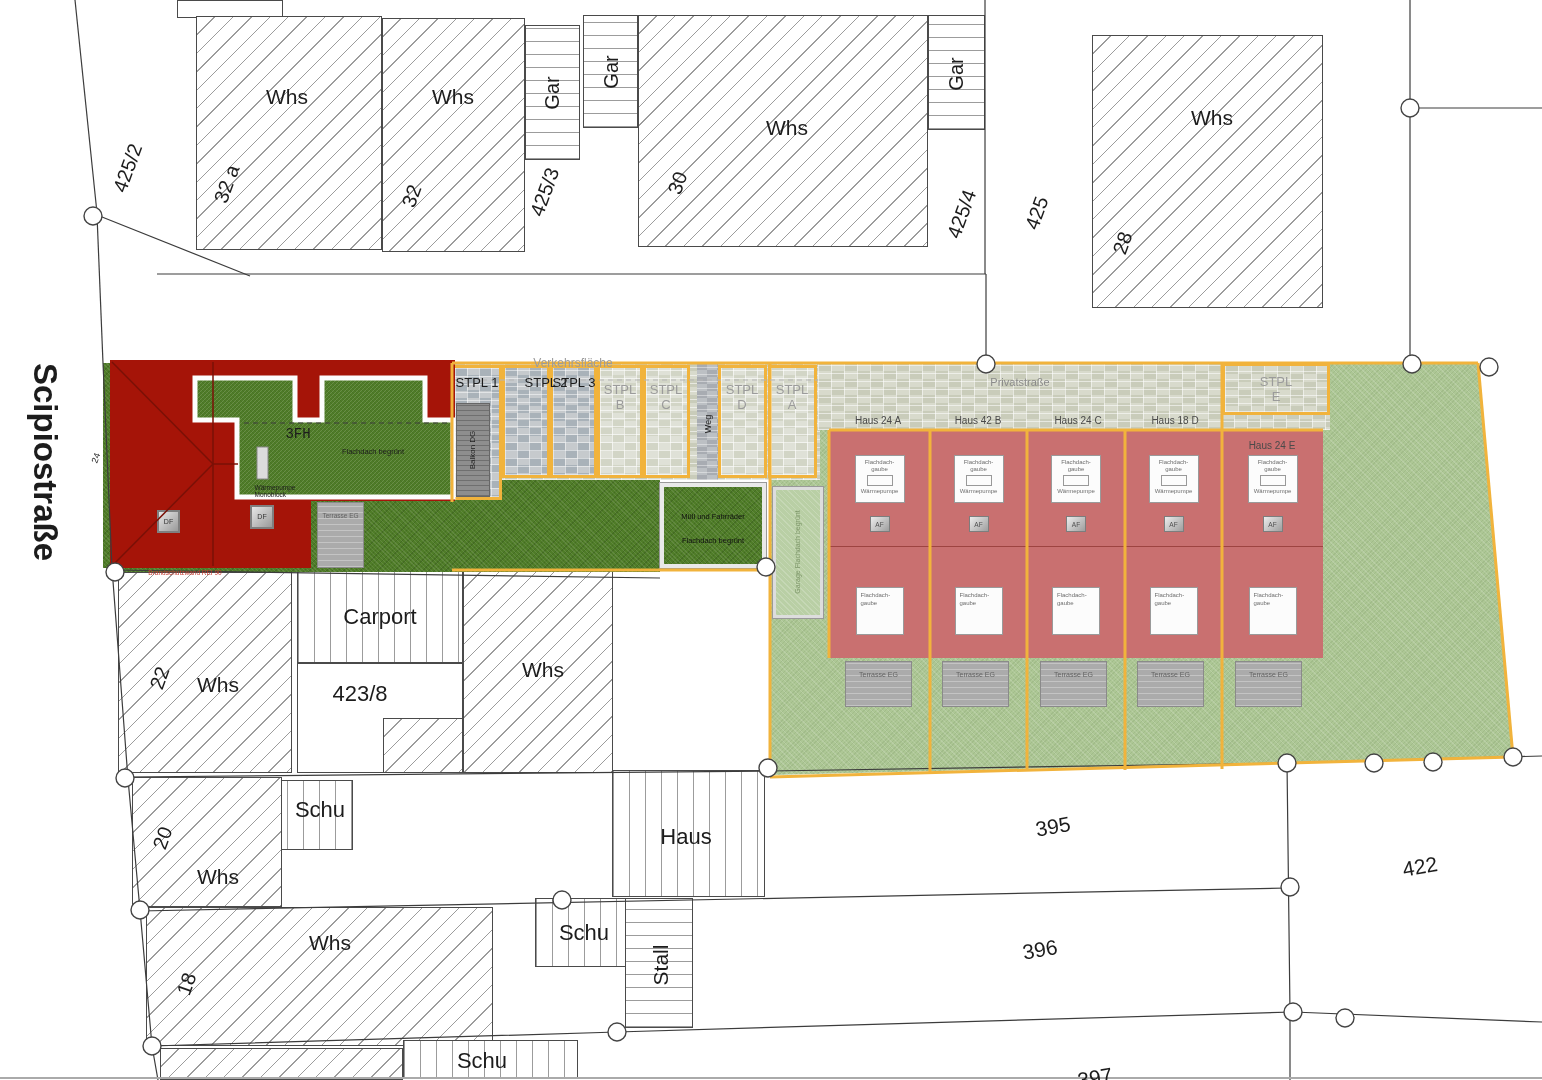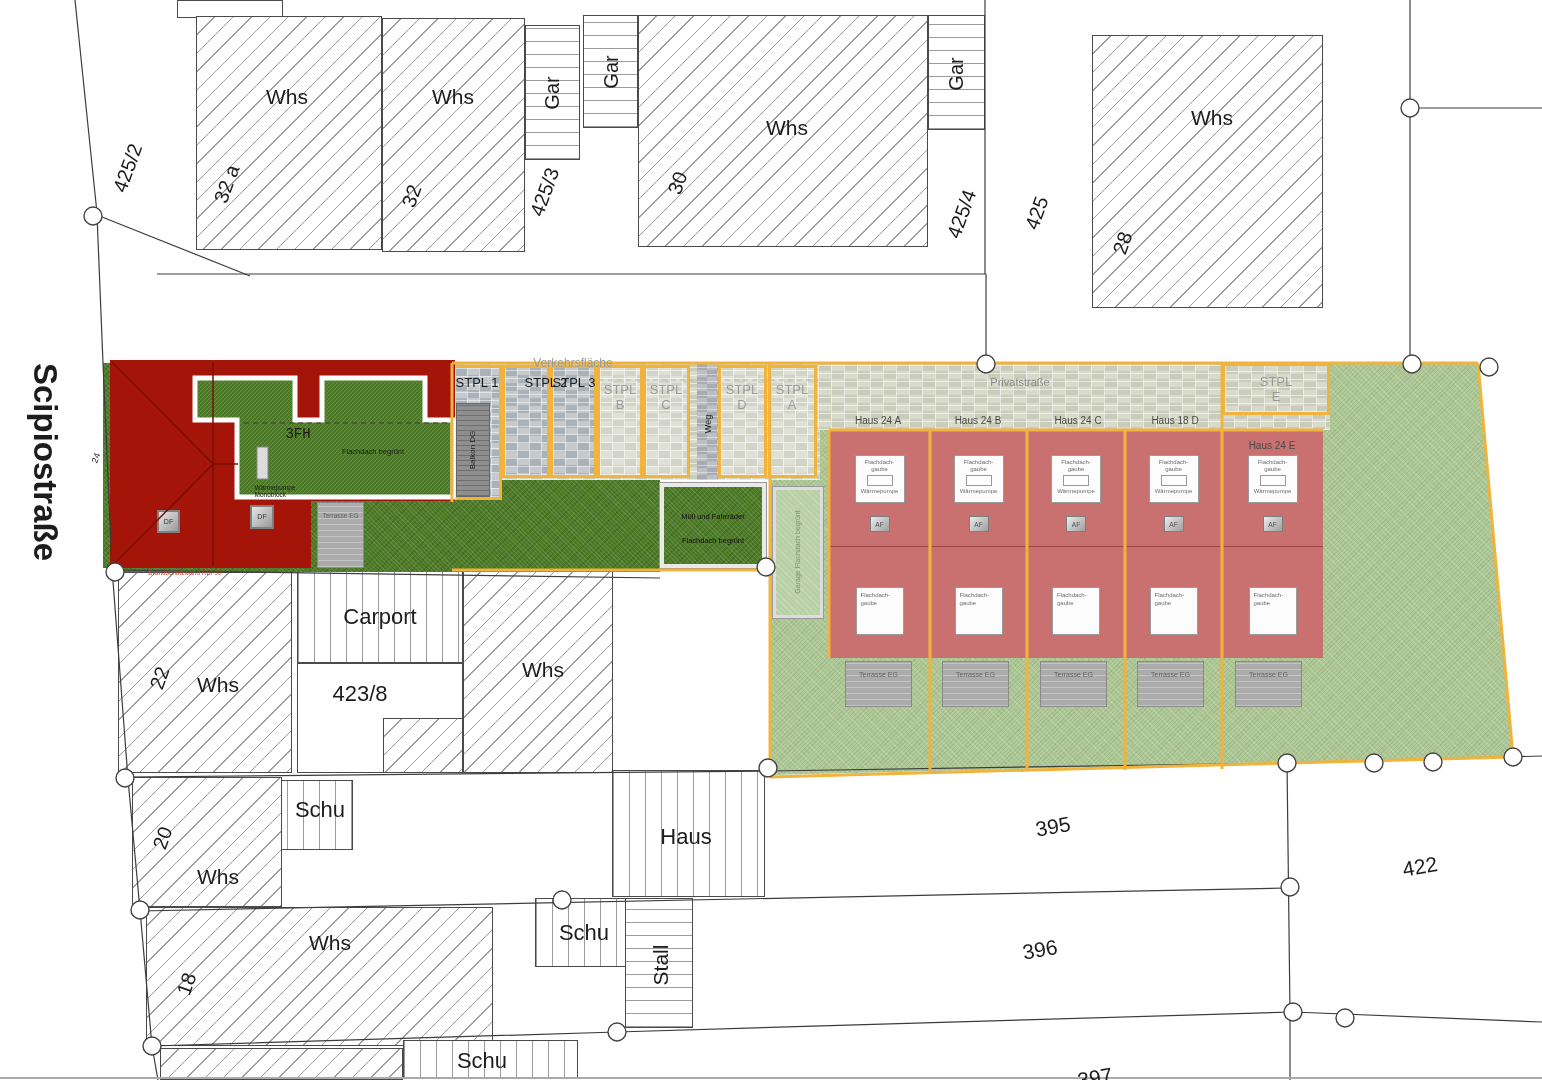--- a/index.html
+++ b/index.html
@@ -341,21 +341,21 @@
   </div>
   <div class="lbl gray" style="left:1276px;top:390px;font-size:13px;">
     <div>STPL</div>
       <div>E</div>
   </div>
   <div class="lbl r90" style="left:708px;top:424px;font-size:9px;">Weg</div>
   <div class="lbl r90" style="left:473px;top:450px;font-size:8px;color:#1e1e1e;">Balkon DG</div>
   <div class="lbl" style="left:1020px;top:382px;font-size:11px;color:#8a8a8a;">Privatstraße</div>
 
   <div class="lbl" style="left:878px;top:421px;font-size:10px;color:#4a4a4a;">Haus 24 A</div>
-  <div class="lbl" style="left:978px;top:421px;font-size:10px;color:#4a4a4a;">Haus 24 B</div>
+  <div class="lbl" style="left:978px;top:421px;font-size:10px;color:#4a4a4a;">Haus 42 B</div>
   <div class="lbl" style="left:1078px;top:421px;font-size:10px;color:#4a4a4a;">Haus 24 C</div>
   <div class="lbl" style="left:1175px;top:421px;font-size:10px;color:#4a4a4a;">Haus 18 D</div>
   <div class="lbl" style="left:1272px;top:421px;font-size:10px;color:#4a4a4a;margin-top:25px;">Haus 24 E</div>
 
   <div class="lbl" style="left:298px;top:434px;font-size:14px;font-family:Liberation Mono, monospace;">3FH</div>
   <div class="lbl" style="left:373px;top:452px;font-size:7.5px;">Flachdach begrünt</div>
   <div class="lbl" style="left:275px;top:491px;font-size:6.5px;text-align:left;">
     <div>Wärmepumpe</div>
     <div>Monoblock</div>
   </div>

